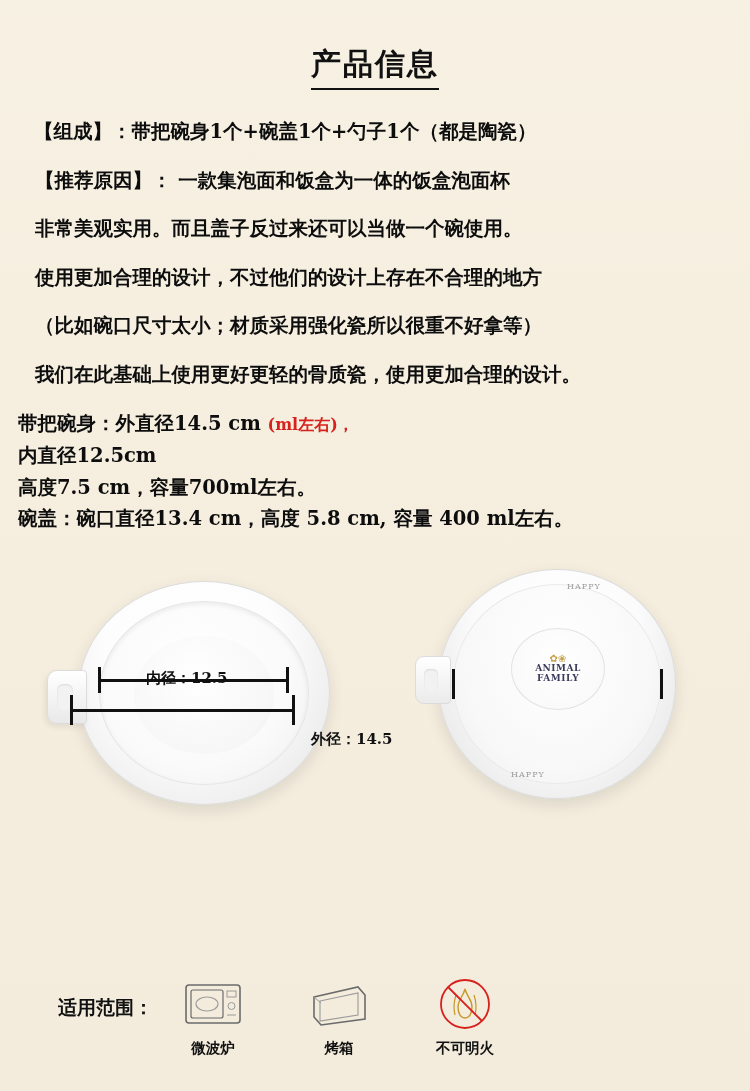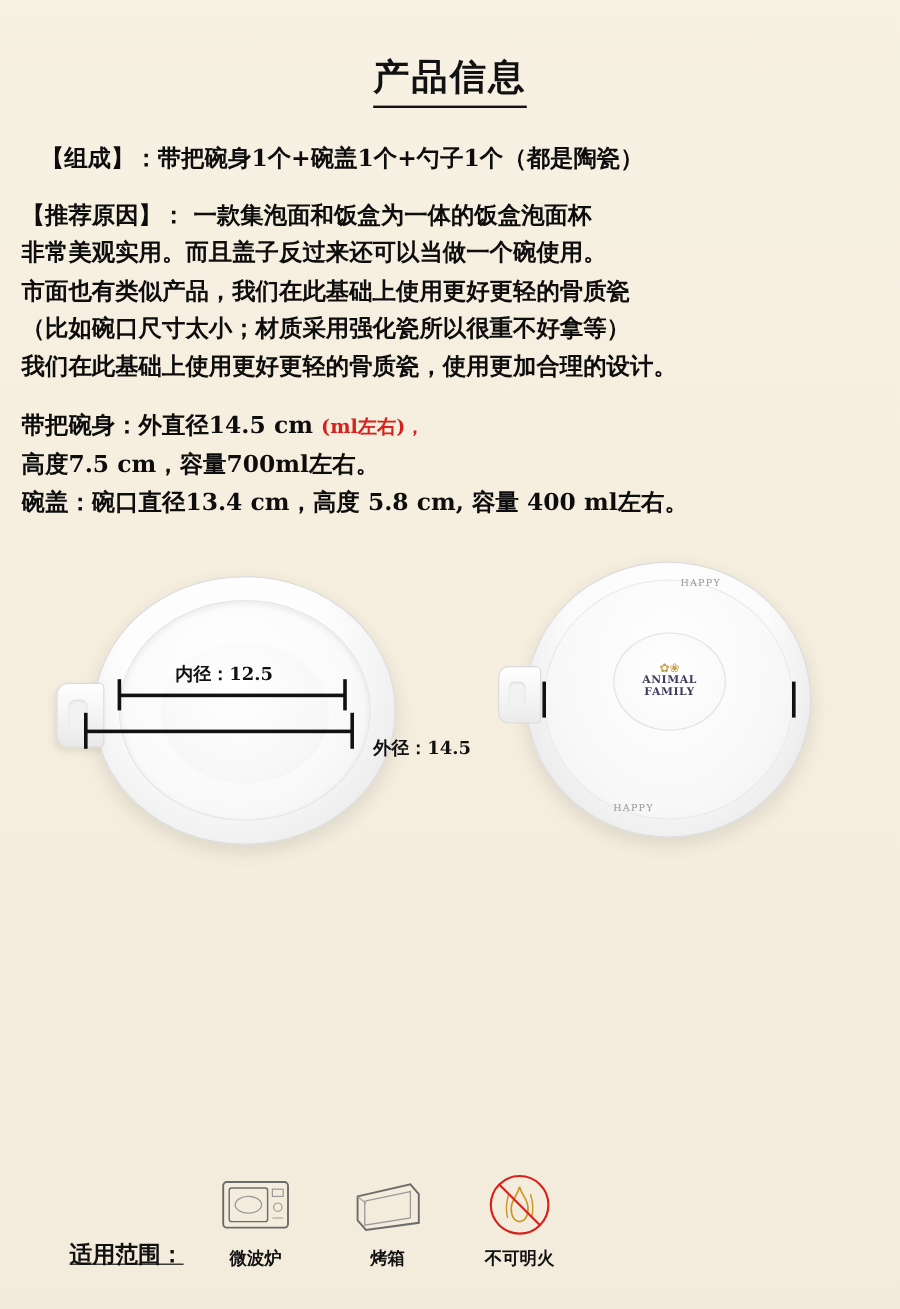--- a/index.html
+++ b/index.html
@@ -44,21 +44,21 @@
     font-family: "DejaVu Serif", "Liberation Serif", serif;
     font-size: 19.5px;
     line-height: 1.62;
     color: #0d0d0d;
     font-weight: bold;
   }
   .info p {
     margin: 0 0 16px 16px;
   }
   .para-block p {
-    margin: 0;
+    margin: 17px;
   }
   .red-small {
     color: #d6211c;
     font-size: 16px;
   }
   .note-red {
     color: #d6211c;
     font-size: 17.5px;
   }
   .sizes {
@@ -219,46 +219,46 @@
     width: 3px;
     background: #111;
   }
   .meas-label {
     position: absolute;
     font-family: "DejaVu Serif", "Liberation Serif", serif;
     font-weight: bold;
     font-size: 15px;
     color: #111;
     white-space: nowrap;
+    margin-top: 15px;
   }
 
   
   .usage {
     position: absolute;
     left: 0;
     right: 0;
     bottom: 8px;
     height: 110px;
     display: flex;
     align-items: flex-start;
     padding-left: 58px;
     box-sizing: border-box;
   }
   .usage-title {
     font-family: "DejaVu Serif", "Liberation Serif", serif;
     font-weight: bold;
     font-size: 19px;
     color: #111;
-    margin-top: 60px;
+    margin-top: 22px;
     white-space: nowrap;
-    text-decoration: underline;
   }
   .usage-items {
     display: flex;
-    gap: 34px;
+    gap: 50px;
     margin-left: 22px;
     margin-top: 2px;
   }
   .usage-item {
     width: 76px;
     text-align: center;
   }
   .usage-icon {
     width: 62px;
     height: 58px;
@@ -281,29 +281,30 @@
   <div class="title-wrap">
     <span class="title">产品信息</span>
   </div>
 
   <div class="info">
     <p>【组成】：带把碗身1个+碗盖1个+勺子1个（都是陶瓷）</p>
 
     <div class="para-block">
       <p>【推荐原因】： 一款集泡面和饭盒为一体的饭盒泡面杯</p>
       <p>非常美观实用。而且盖子反过来还可以当做一个碗使用。</p>
-      <p>市面也有类似产品，我们在此基础上使用更好更轻的骨质瓷</p>
+      <p>使用更加合理的设计，不过他们的设计上存在不合理的地方</p>
       <p>（比如碗口尺寸太小；材质采用强化瓷所以很重不好拿等）</p>
       <p>我们在此基础上使用更好更轻的骨质瓷，使用更加合理的设计。</p>
     </div>
 
     <div class="sizes">
       <p>
         <span>带把碗身：外直径14.5 cm </span><span class="red-small">(ml左右)，</span>
       </p>
+      <p>内直径12.5cm</p>
       <p>高度7.5 cm，容量700ml左右。</p>
       <p>碗盖：碗口直径13.4 cm，高度 5.8 cm, 容量 400 ml左右。</p>
     </div>
   </div>
 
   <div class="photos">
 
     <div class="bowl" id="bowl-left">
       <div class="inner-rim">
         <div class="inner-floor"></div>

